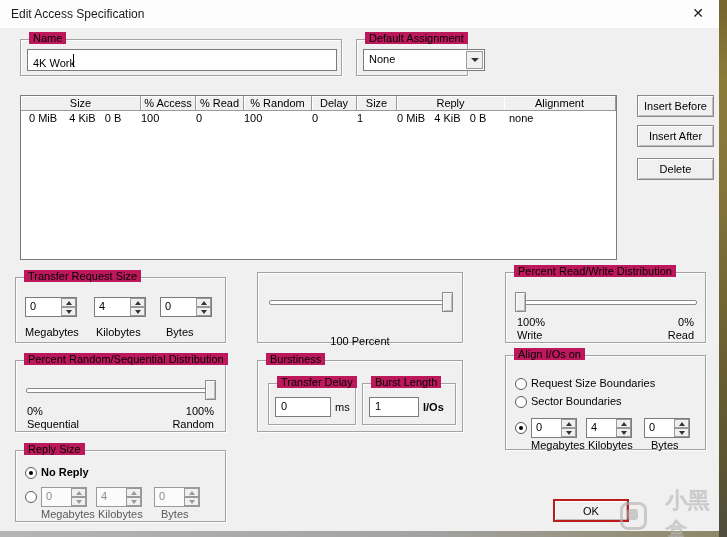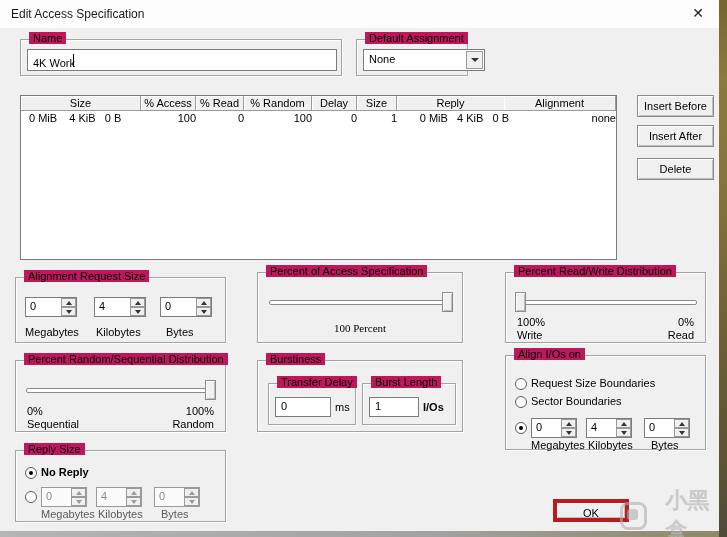--- a/index.html
+++ b/index.html
@@ -24,28 +24,28 @@
   .cbtn { position:absolute; right:1px; top:1px; bottom:1px; width:17px; background:#f0f0f0; border:1px solid #9a9a9a; cursor:pointer; }
   .tri { position:absolute; left:50%; top:50%; transform:translate(-50%,-50%); width:0; height:0; }
   .tri.d { border-left:4px solid transparent; border-right:4px solid transparent; border-top:4px solid #333; }
   .tri.su { border-left:3px solid transparent; border-right:3px solid transparent; border-bottom:4px solid #333; }
   .tri.sd { border-left:3px solid transparent; border-right:3px solid transparent; border-top:4px solid #333; }
 
   .btn { position:absolute; background:#f0f0f0; border:1px solid #8a8a8a;
          box-shadow: inset 1px 1px 0 #ffffff, inset -1px -1px 0 #bdbdbd;
          text-align:center; cursor:pointer; }
   .btn .blabel { line-height:20px; display:block; }
-  .btn.default { border:4px solid #b91c1c; }
+  .btn.default { border:2px solid #b91c1c; }
 
   .table { position:absolute; left:20px; top:95px; width:597px; height:165px; background:#fff; border:1px solid #7b7b7b; }
   .thead { display:flex; height:15px;justify-content:center; }
   .th { background:#f0f0f0; border-right:1px solid #9a9a9a; border-bottom:1px solid #9a9a9a;
         box-shadow: inset 1px 1px 0 #fff; text-align:center; line-height:14px; overflow:hidden; white-space:nowrap; cursor:pointer; }
   .trow { display:flex; height:15px; line-height:15px; cursor:pointer; }
-  .td { text-align:right; overflow:hidden; white-space:pre; }
+  .td { text-align:left; overflow:hidden; white-space:pre; }
   .td.size { text-align:left; padding-left:8px; }
   .c0{width:120px}.c1{width:55px}.c2{width:48px}.c3{width:68px}.c4{width:45px}.c5{width:40px}.c6{width:112px}.c7{flex:1}
 
   .spin { position:absolute; width:52px; height:20px; background:#fff; border:1px solid #7b7b7b; cursor:text; }
   .spin.small { width:46px; }
   .sval { position:absolute; left:4px; top:2px; }
   .sbs { position:absolute; right:0; top:0; width:15px; height:18px; }
   .sb { position:absolute; left:0; width:15px; height:9px; background:#f0f0f0; border:1px solid #9a9a9a; cursor:pointer; }
   .sb.up{top:0}.sb.dn{top:9px}
   .spin.disabled .sval { color:#8c8c8c; }
@@ -137,21 +137,21 @@
     <span class="blabel">Insert Before</span>
   </div>
   <div class="btn" style="left:637px;top:125px;width:77px;height:22px;">
     <span class="blabel">Insert After</span>
   </div>
   <div class="btn" style="left:637px;top:158px;width:77px;height:22px;">
     <span class="blabel">Delete</span>
   </div>
 
   <div class="group" style="left:15px;top:277px;width:211px;height:66px;">
-    <span class="glabel">Alignment Request Size</span>
+    <span class="glabel">Transfer Request Size</span>
     <div class="spin" style="left:9px;top:19px;">
       <span class="sval">0</span>
       <span class="sbs">
         <span class="sb up">
             <i class="tri su"></i>
           </span>
         <span class="sb dn">
             <i class="tri sd"></i>
           </span>
       </span>
@@ -177,24 +177,23 @@
             <i class="tri sd"></i>
           </span>
       </span>
     </div>
     <span class="slabel" style="left:9px;top:48px;">Megabytes</span>
     <span class="slabel" style="left:80px;top:48px;">Kilobytes</span>
     <span class="slabel" style="left:150px;top:48px;">Bytes</span>
   </div>
 
   <div class="group" style="left:257px;top:272px;width:206px;height:71px;">
-    <span class="glabel">Percent of Access Specification</span>
     <div class="track" style="left:11px;top:27px;width:184px;"></div>
     <div class="thumb" style="left:184px;top:19px;"></div>
-    <div class="centered" style="top:49px;font-family:Liberation Serif, serif;">100 Percent</div>
+    <div class="centered" style="top:62px;">100 Percent</div>
   </div>
 
   <div class="group" style="left:505px;top:272px;width:201px;height:71px;">
     <span class="glabel">Percent Read/Write Distribution</span>
     <div class="track" style="left:10px;top:27px;width:181px;"></div>
     <div class="thumb" style="left:9px;top:19px;"></div>
     <div class="slabel twoline" style="left:11px;top:43px;">
       <span>100%</span><br>
       <span>Write</span>
     </div>

